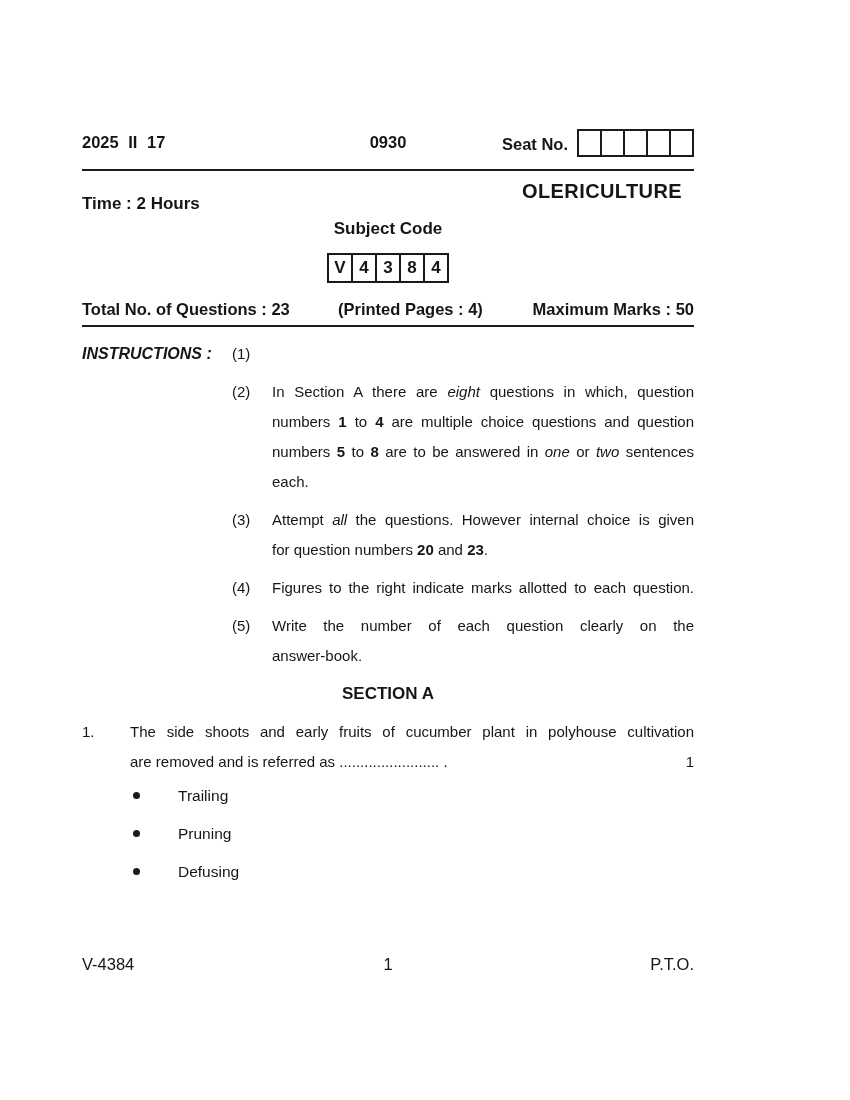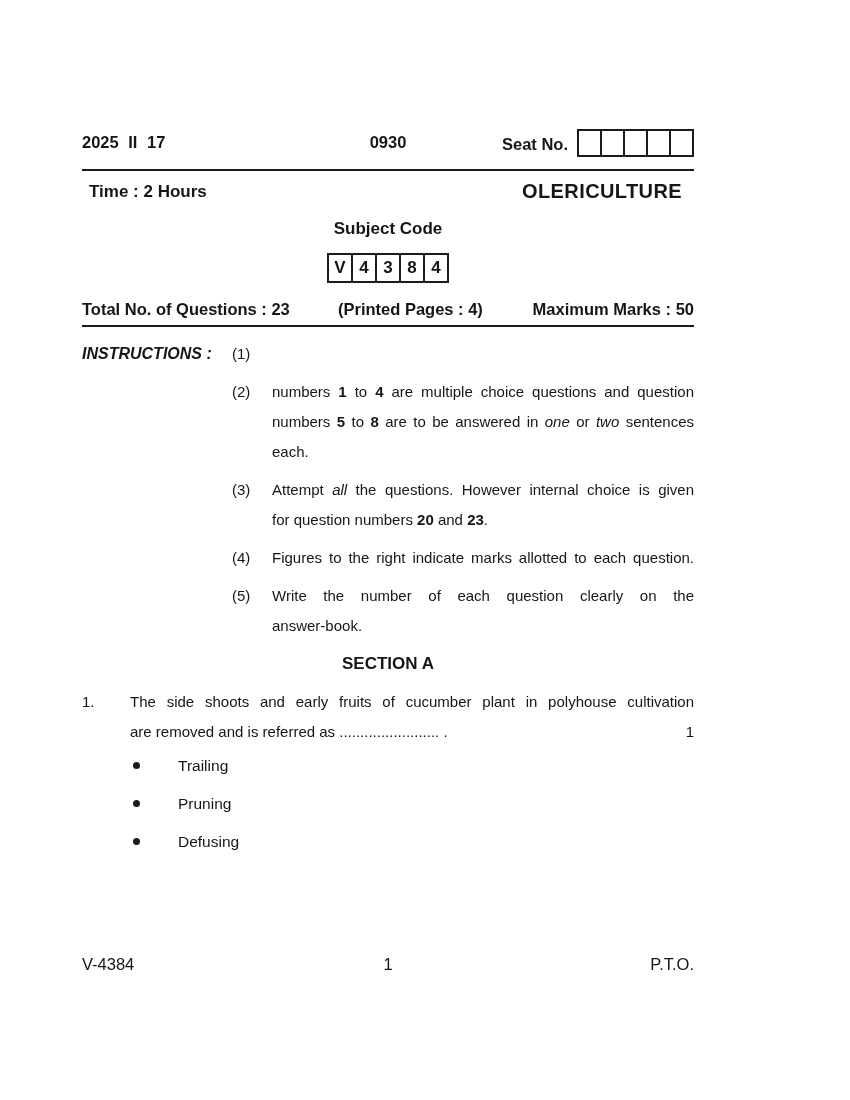--- a/index.html
+++ b/index.html
@@ -19,21 +19,21 @@
   .seat-cells{display:flex;}
   .seat-cell{width:21px;height:24px;border:2px solid #1b1b1b;border-left:none;background:#fff;}
   .seat-cell:first-child{border-left:2px solid #1b1b1b;}
 
   .rule{position:absolute;left:0;width:612px;height:2px;background:#1b1b1b;}
   .rule1{top:169px;}
   .rule2{top:325px;}
 
   
   .time-row{position:absolute;top:180px;left:0;width:612px;}
-  .t-time{position:absolute;left:0;top:2px;font-size:17px;font-weight:700;margin-left:7px;}
+  .t-time{position:absolute;left:0;top:14px;font-size:17px;font-weight:700;}
   .t-title{position:absolute;right:12px;top:0;font-size:20px;font-weight:700;letter-spacing:0.4px;}
 
   
   .subject-label{position:absolute;top:219px;left:0;width:612px;text-align:center;font-size:17px;font-weight:700;}
   .code-boxes{position:absolute;top:253px;left:0;width:612px;display:flex;justify-content:center;}
   .code-cell{width:22px;height:26px;border:2px solid #1b1b1b;border-left:none;display:flex;align-items:center;justify-content:center;font-size:17px;font-weight:600;background:#fff;}
   .code-cell:first-child{border-left:2px solid #1b1b1b;}
 
   
   .totals-row{position:absolute;top:300px;left:0;width:612px;height:22px;font-size:16.5px;font-weight:700;}
@@ -118,20 +118,21 @@
     <div class="main">
       <div id="instructions">
           <div class="instr-item">
             <div class="label-col">INSTRUCTIONS :</div>
             <div class="num-col">(1)</div>
           </div>
           <div class="instr-item">
             <div class="label-col"></div>
             <div class="num-col">(2)</div>
             <div class="text-col">
+              <div class="tline j"><span>In Section A there are </span><span class="it">eight</span><span> questions in which, question</span></div>
               <div class="tline j"><span>numbers </span><span class="bd">1</span><span> to </span><span class="bd">4</span><span> are multiple choice questions and question</span></div>
               <div class="tline j"><span>numbers </span><span class="bd">5</span><span> to </span><span class="bd">8</span><span> are to be answered in </span><span class="it">one</span><span> or </span><span class="it">two</span><span> sentences</span></div>
               <div class="tline"><span>each.</span></div>
             </div>
           </div>
           <div class="instr-item">
             <div class="label-col"></div>
             <div class="num-col">(3)</div>
             <div class="text-col">
               <div class="tline j"><span>Attempt </span><span class="it">all</span><span> the questions. However internal choice is given</span></div>

